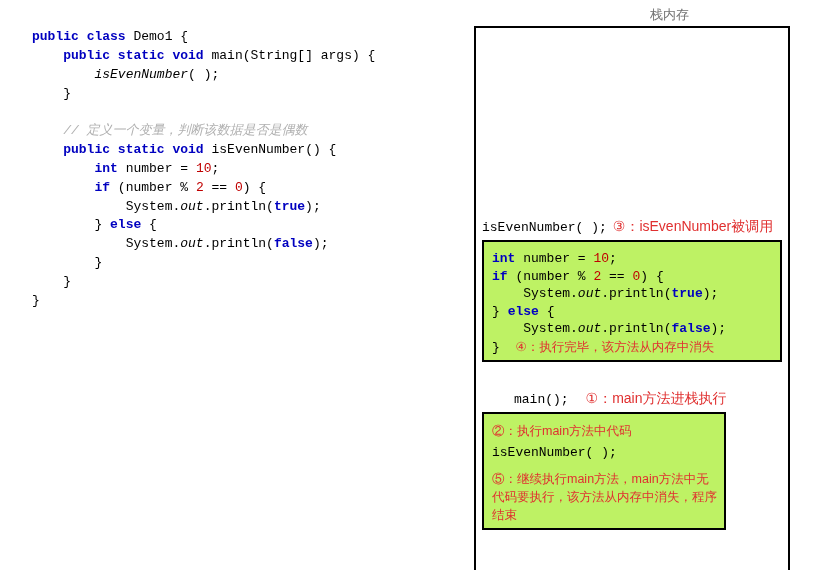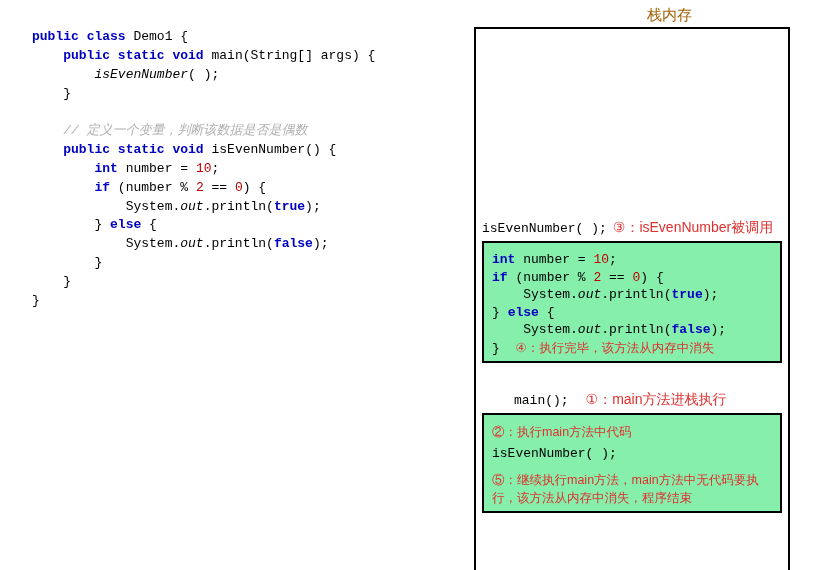--- a/index.html
+++ b/index.html
@@ -40,23 +40,23 @@
   .tok-keyword   { color: #0000c0; font-weight: bold; }
   .tok-classname { color: #000000; }
   .tok-method    { color: #000000; }
   .tok-number    { color: #c00000; }
   .tok-comment   { color: #b0b0b0; font-style: italic; }
   .tok-field     { color: #000000; font-style: italic; }
   .tok-truefalse { color: #0000c0; font-weight: bold; }
   
   .stack-title {
     text-align: center;
-    font-size: 15px;
+    font-size: 13px;
     margin: 0 0 2px 60px;
-    color: #a16207;
+    color: #737373;
     font-family: "Microsoft YaHei", sans-serif;
   }
   .stack-region {
     border: 2px solid #000;
     width: 316px;
     height: 550px;
     margin-left: 10px;
     position: relative;
     box-sizing: border-box;
   }
@@ -69,21 +69,21 @@
   .note-red {
     color: #e03030;
     font-family: "Microsoft YaHei", sans-serif;
     font-size: 14px;
   }
   .frame-box {
     position: absolute;
     border: 2px solid #000;
     box-sizing: border-box;
     padding: 8px 6px 4px 8px;
-    background: #86efac;
+    background: #bef264;
     font-family: Consolas, "Courier New", monospace;
     font-size: 13px;
     line-height: 1.35;
   }
   .label-line {
     position: absolute;
     display: flex;
     align-items: center;
     gap: 6px;
   }
@@ -134,21 +134,21 @@
 <span>}</span> <span class="tok-keyword">else</span> <span>{</span>
     <span>System</span><span>.</span><span class="tok-field">out</span><span>.</span><span>println</span><span>(</span><span class="tok-truefalse">false</span><span>);</span>
 <span>}</span>  <span class="frame-red"><span>④</span><span>：执行完毕，该方法从内存中消失</span></span></pre>
       </div>
 
       <div class="label-line" style="left:38px; top:362px;gap:9px;">
         <span class="callsite" style="position:static;">main();</span>
         <span class="note-red" style="margin-left:8px;text-align:center;"><span>①</span><span>：main方法进栈执行</span></span>
       </div>
 
-      <div class="frame-box" style="left:6px; top:384px; width:300px;">
+      <div class="frame-box" style="left:6px; top:384px; width:244px;">
         <div class="frame-red"><span>②</span><span>：执行main方法中代码</span></div>
         <div style="margin-top:4px; font-family:Consolas,'Courier New',monospace;">isEvenNumber( );</div>
         <span class="spacer8"></span>
         <div class="frame-red"><span>⑤</span><span>：继续执行main方法，main方法中无代码要执行，该方法从内存中消失，程序结束</span></div>
       </div>
 
     </div>
   </div>
 
 </div>

